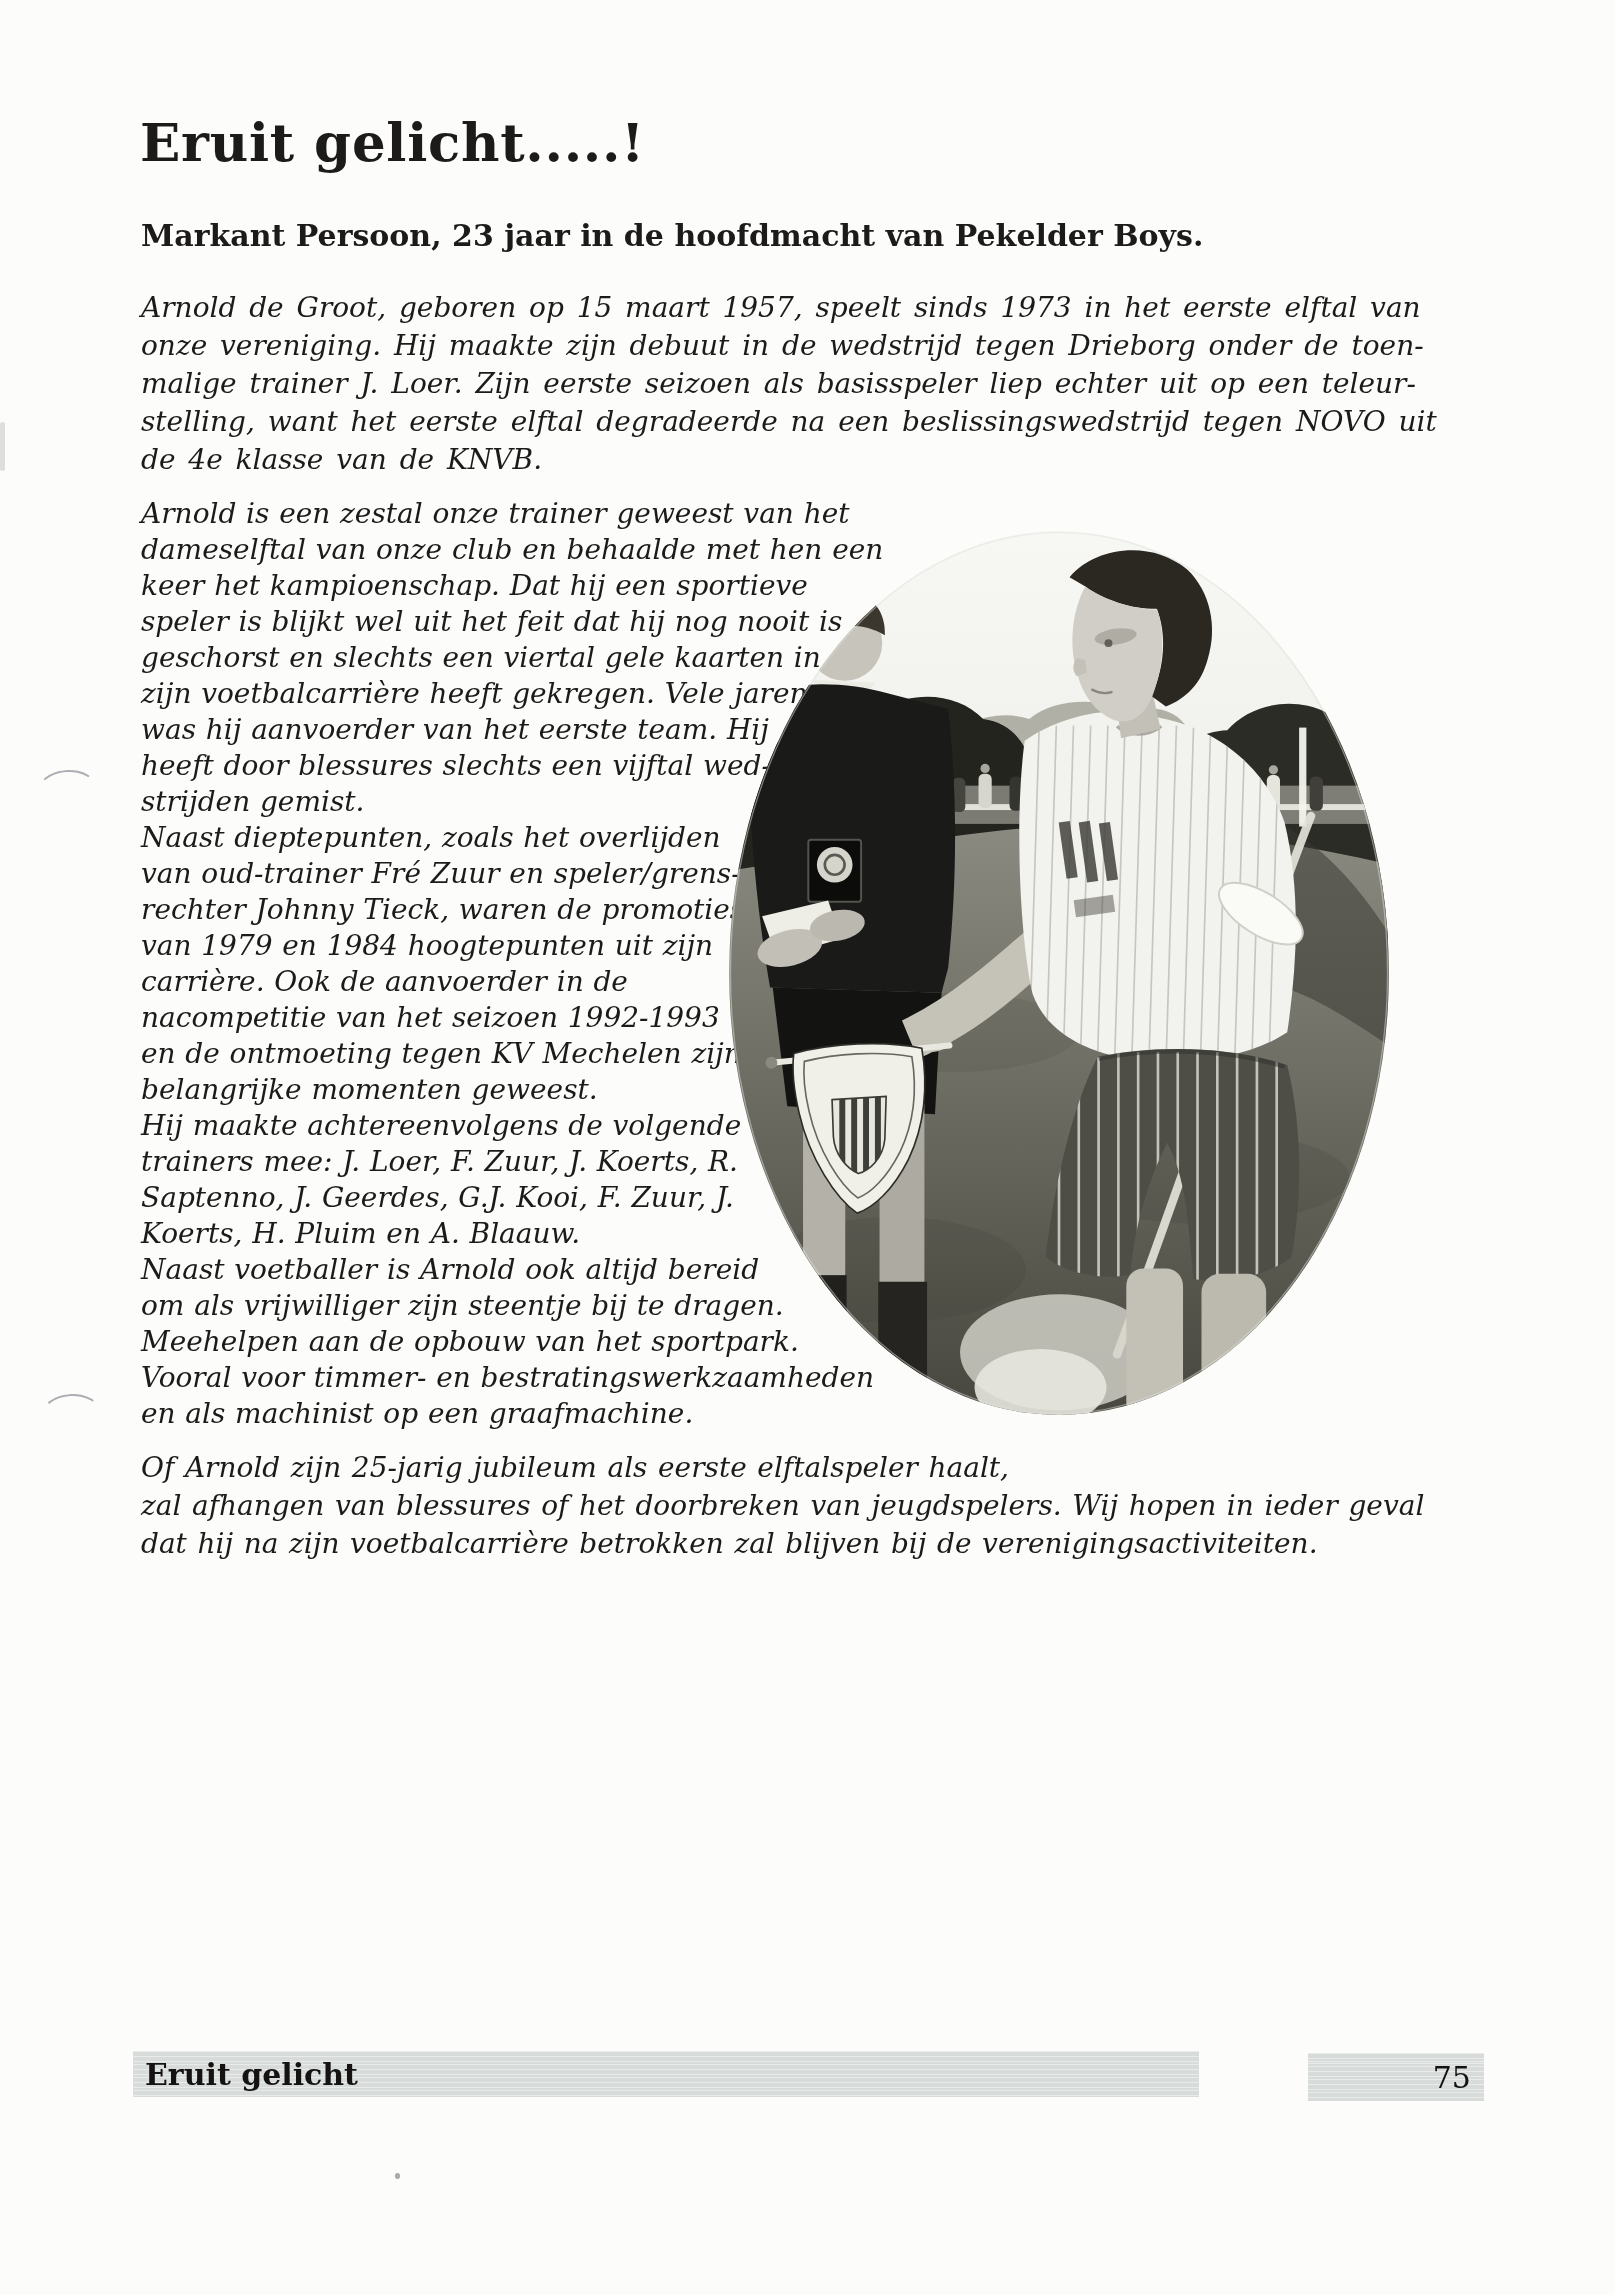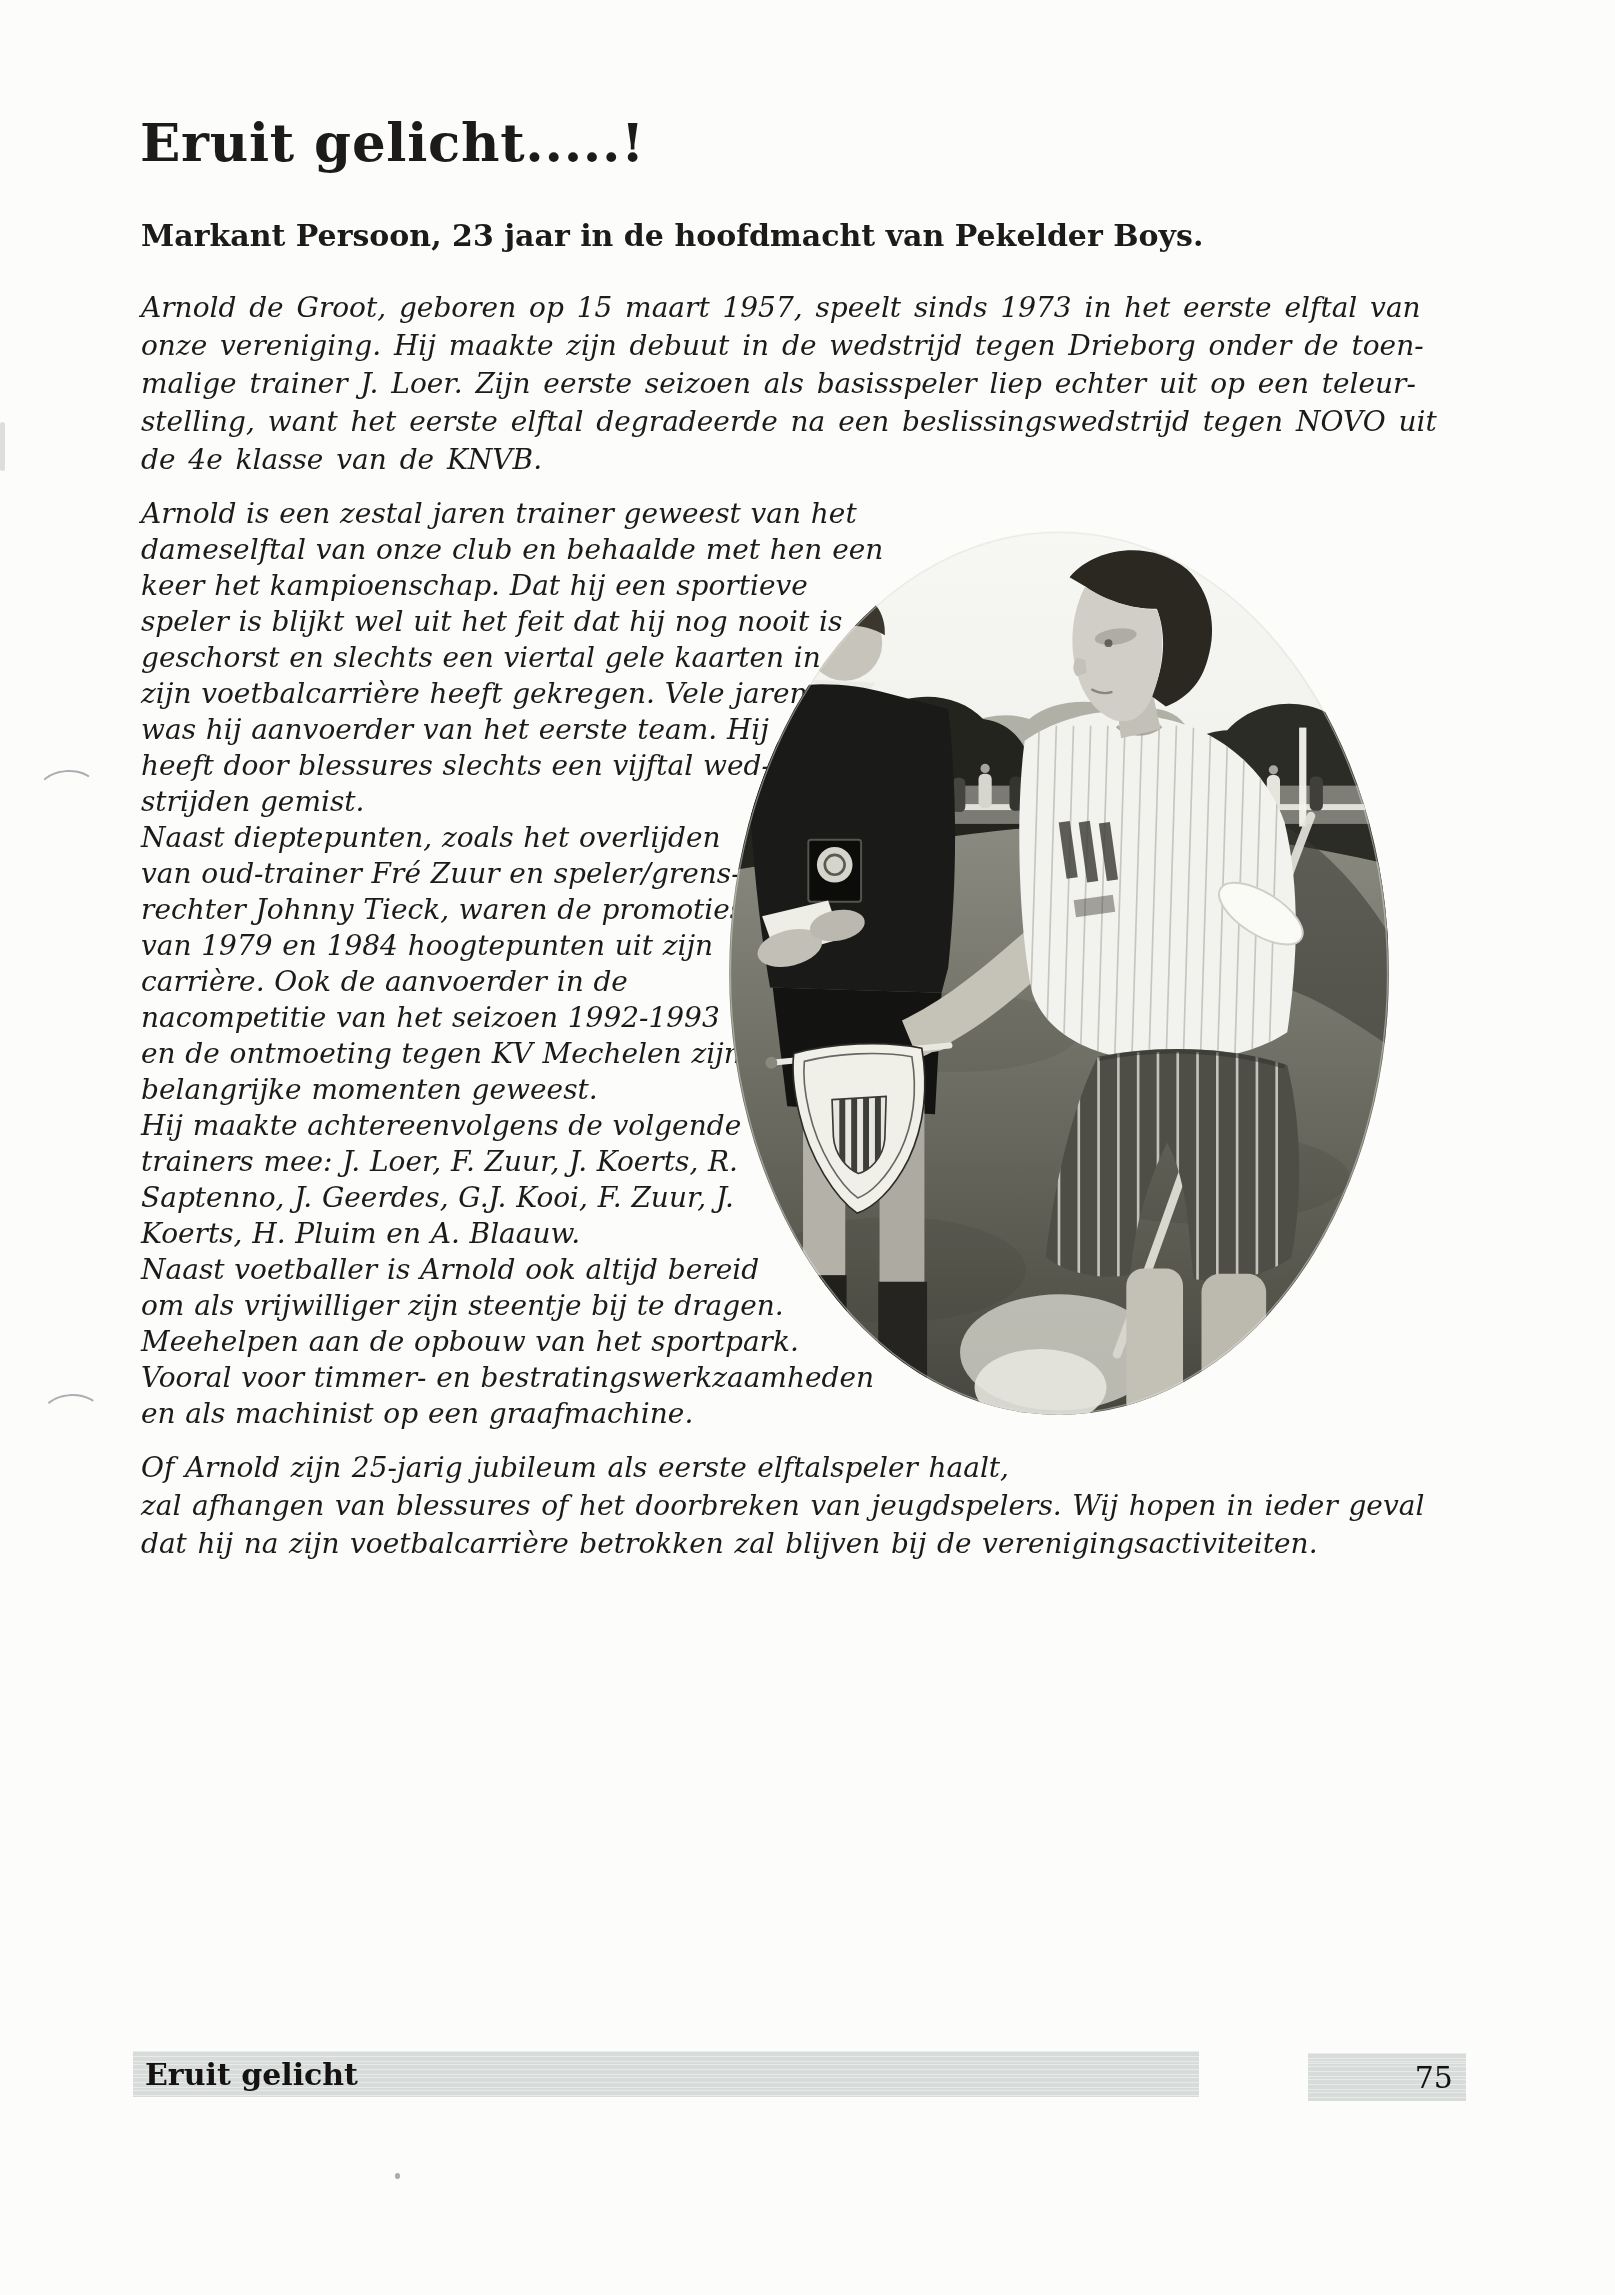--- a/index.html
+++ b/index.html
@@ -35,21 +35,21 @@
     position:absolute; left:729px; top:531px; width:660px; height:884px;
   }
   .footer-bar {
     position:absolute; left:133px; top:2051px; width:1066px; height:46px;
     background-color:#d7dbda;
     background-image:repeating-linear-gradient(180deg, rgba(255,255,255,.45) 0px, rgba(255,255,255,.45) 0.7px, rgba(0,0,0,0) 0.7px, rgba(0,0,0,0) 2.6px);
     display:flex; align-items:center; box-sizing:border-box; padding-left:12px;
     font-size:30px; font-weight:bold; color:#141311;
   }
   .pageno-box {
-    position:absolute; left:1308px; top:2053px; width:158px; height:48px;
+    position:absolute; left:1308px; top:2053px; width:176px; height:48px;
     background-color:#d7dbda;
     background-image:repeating-linear-gradient(180deg, rgba(255,255,255,.45) 0px, rgba(255,255,255,.45) 0.7px, rgba(0,0,0,0) 0.7px, rgba(0,0,0,0) 2.6px);
     display:flex; align-items:center; justify-content:flex-end;
     box-sizing:border-box; padding-right:13.2px;
     font-size:30px; color:#141311;
   }
   .arc {
     position:absolute; width:57px; height:38px; border:2px solid transparent;
     border-top:2px solid rgba(105,110,120,.55); border-radius:50%;
   }
@@ -74,21 +74,21 @@
 
   <div class="intro">
     <div>Arnold de Groot, geboren op 15 maart 1957, speelt sinds 1973 in het eerste elftal van</div>
     <div>onze vereniging. Hij maakte zijn debuut in de wedstrijd tegen Drieborg onder de toen-</div>
     <div>malige trainer J. Loer. Zijn eerste seizoen als basisspeler liep echter uit op een teleur-</div>
     <div>stelling, want het eerste elftal degradeerde na een beslissingswedstrijd tegen NOVO uit</div>
     <div>de 4e klasse van de KNVB.</div>
   </div>
 
   <div class="column">
-    <div>Arnold is een zestal jaren trainer geweest van het</div>
+    <div>Arnold is een zestal onze trainer geweest van het</div>
     <div>dameselftal van onze club en behaalde met hen een</div>
     <div>keer het kampioenschap. Dat hij een sportieve</div>
     <div>speler is blijkt wel uit het feit dat hij nog nooit is</div>
     <div>geschorst en slechts een viertal gele kaarten in</div>
     <div>zijn voetbalcarrière heeft gekregen. Vele jaren</div>
     <div>was hij aanvoerder van het eerste team. Hij</div>
     <div>heeft door blessures slechts een vijftal wed-</div>
     <div>strijden gemist.</div>
     <div>Naast dieptepunten, zoals het overlijden</div>
     <div>van oud-trainer Fré Zuur en speler/grens-</div>

